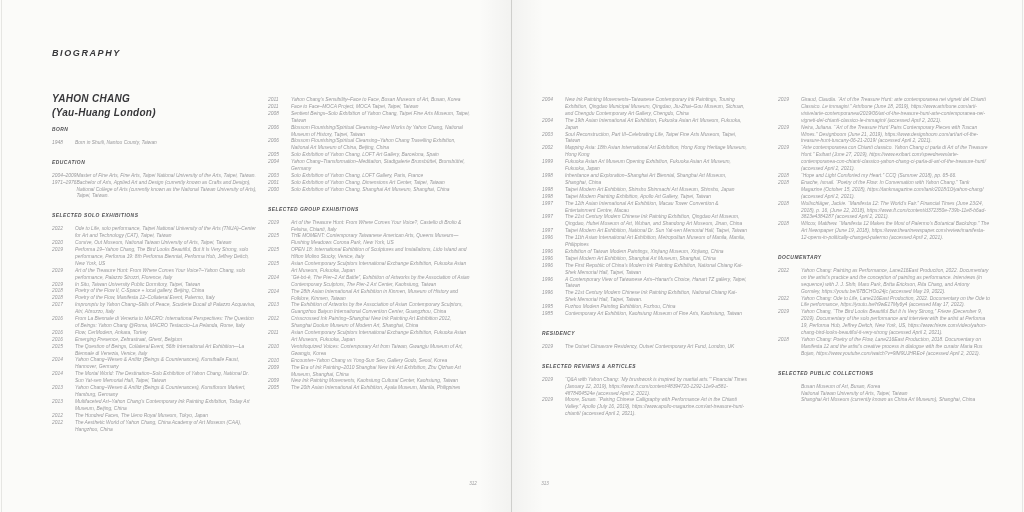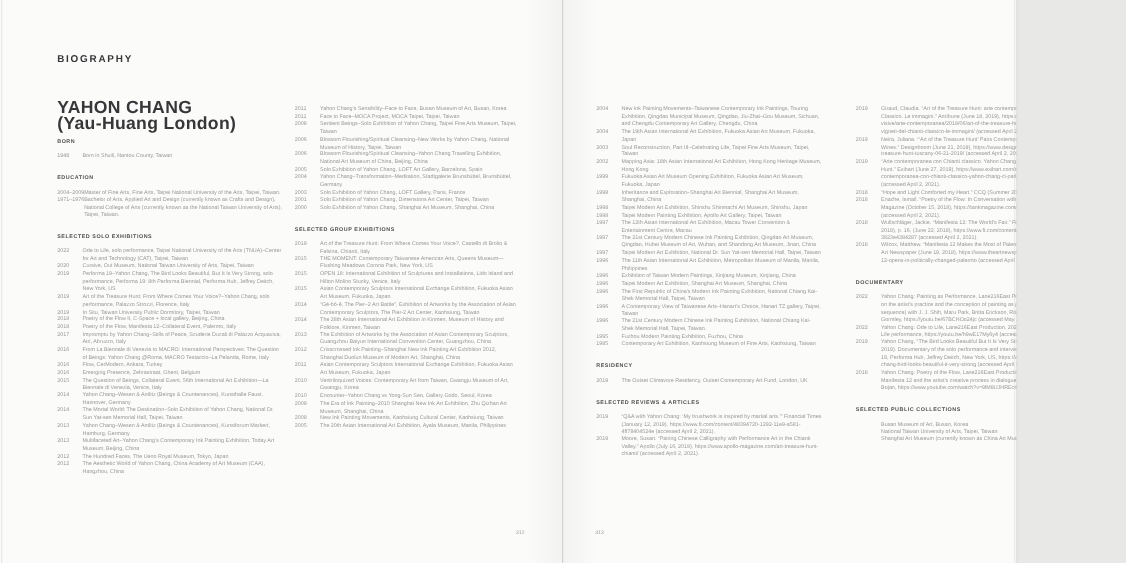--- a/index.html
+++ b/index.html
@@ -1,31 +1,32 @@
 <!DOCTYPE html>
 <html><head>
 <meta charset="utf-8">
 <style>
   html,body{margin:0;padding:0;background:#e8e8e6;}
   .spread{
-    position:relative;width:924px;height:512px;background:#fbfbf9;
+    position:relative;width:1024px;height:512px;background:#fbfbf9;
     font-family:"Liberation Sans",sans-serif;overflow:hidden;
     outline:1px solid #dcdcd9;
+    font-style:italic;
   }
   .gutter{position:absolute;left:511px;top:0;width:1px;height:512px;background:#cfcfcc;}
   .gutter-shade-l{position:absolute;left:479px;top:0;width:32px;height:512px;
     background:linear-gradient(to right,rgba(0,0,0,0),rgba(0,0,0,0.035));}
   .gutter-shade-r{position:absolute;left:512px;top:0;width:32px;height:512px;
     background:linear-gradient(to left,rgba(0,0,0,0),rgba(0,0,0,0.035));}
   .edge-l{position:absolute;left:1px;top:0;width:1px;height:512px;background:#e6e6e3;}
   .edge-r{position:absolute;right:1px;top:0;width:1px;height:512px;background:#e6e6e3;}
 
   .biography{position:absolute;left:52px;top:48px;font-size:9px;font-weight:bold;
     letter-spacing:1.6px;color:#37373a;}
-  .name-block{position:absolute;left:52px;top:92px;font-size:16px;font-weight:bold;
+  .name-block{position:absolute;left:52px;top:92px;font-size:10px;font-weight:bold;
     color:#37373a;line-height:13.5px;letter-spacing:0.3px;}
 
   .col{position:absolute;width:205px;font-size:4.9px;line-height:6.9px;color:#98989b;}
   .col-l1{left:52px;top:127px;}
   .col-l2{left:268px;top:97px;}
   .col-r1{left:542px;top:97px;}
   .col-r2{left:778px;top:97px;width:212px;}
 
   .block{margin:0;}
   .sec-title{font-weight:bold;color:#515154;letter-spacing:0.5px;margin:13px 0 6px 0;}

